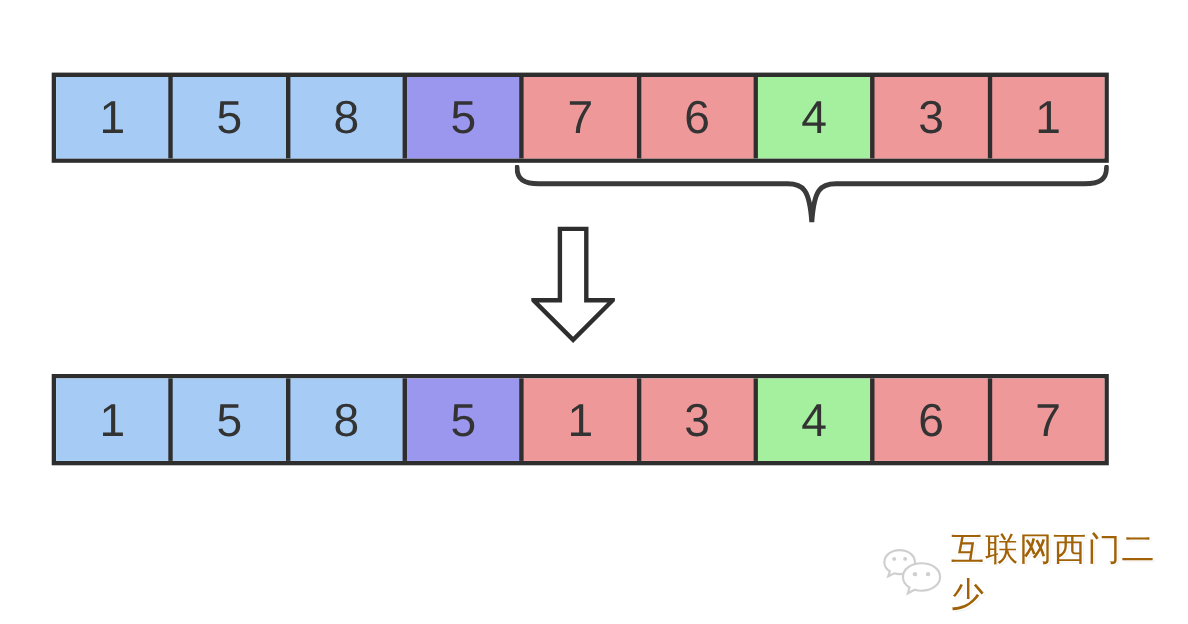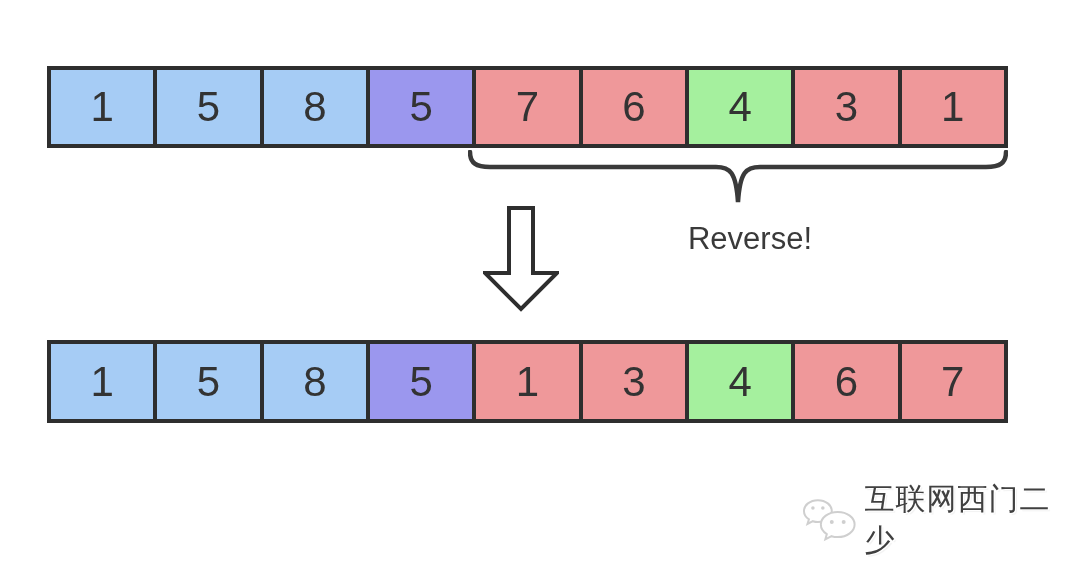--- a/index.html
+++ b/index.html
@@ -43,21 +43,21 @@
   .watermark{
     position:absolute;
     left:801px;top:494px;
     height:52px;
     display:flex;
     align-items:center;
     gap:6px;
   }
   .watermark-text{
     font-size:30px;
-    color:#404040;
+    color:#a16207;
     text-shadow:1px 1px 0 #ffffff, 2px 2px 1px #f2f2f2;
     letter-spacing:1px;
   }
 </style>
 </head>
 <body>
 
 <div class="canvas">
 
   <div class="array-row top" id="row-top">
@@ -69,21 +69,20 @@
       <div class="cell" style="background: rgb(239, 152, 154);">6</div>
       <div class="cell" style="background: rgb(165, 240, 158);">4</div>
       <div class="cell" style="background: rgb(239, 152, 154);">3</div>
       <div class="cell" style="background: rgb(239, 152, 154);">1</div>
     </div>
 
   <svg class="brace-svg" width="540" height="58" viewBox="0 0 540 58">
     <path d="M 2 2 C 2 13, 8 17, 22 17 L 248 17 C 262 17, 268 22, 270 52 C 272 22, 278 17, 292 17 L 518 17 C 532 17, 538 13, 538 2" fill="none" stroke="#3a3a3a" stroke-width="4.5" stroke-linecap="round"></path>
   </svg>
 
-  <div class="reverse-label">Reverse!</div>
 
   <svg class="arrow-svg" width="76" height="106" viewBox="0 0 76 106">
     <polygon points="26,2 50,2 50,67 74,67 38,103 2,67 26,67" fill="#ffffff" stroke="#2e2e2e" stroke-width="4" stroke-linejoin="miter"></polygon>
   </svg>
 
   <div class="array-row bottom" id="row-bottom">
       <div class="cell" style="background: rgb(166, 204, 245);">1</div>
       <div class="cell" style="background: rgb(166, 204, 245);">5</div>
       <div class="cell" style="background: rgb(166, 204, 245);">8</div>
       <div class="cell" style="background: rgb(155, 151, 238);">5</div>

